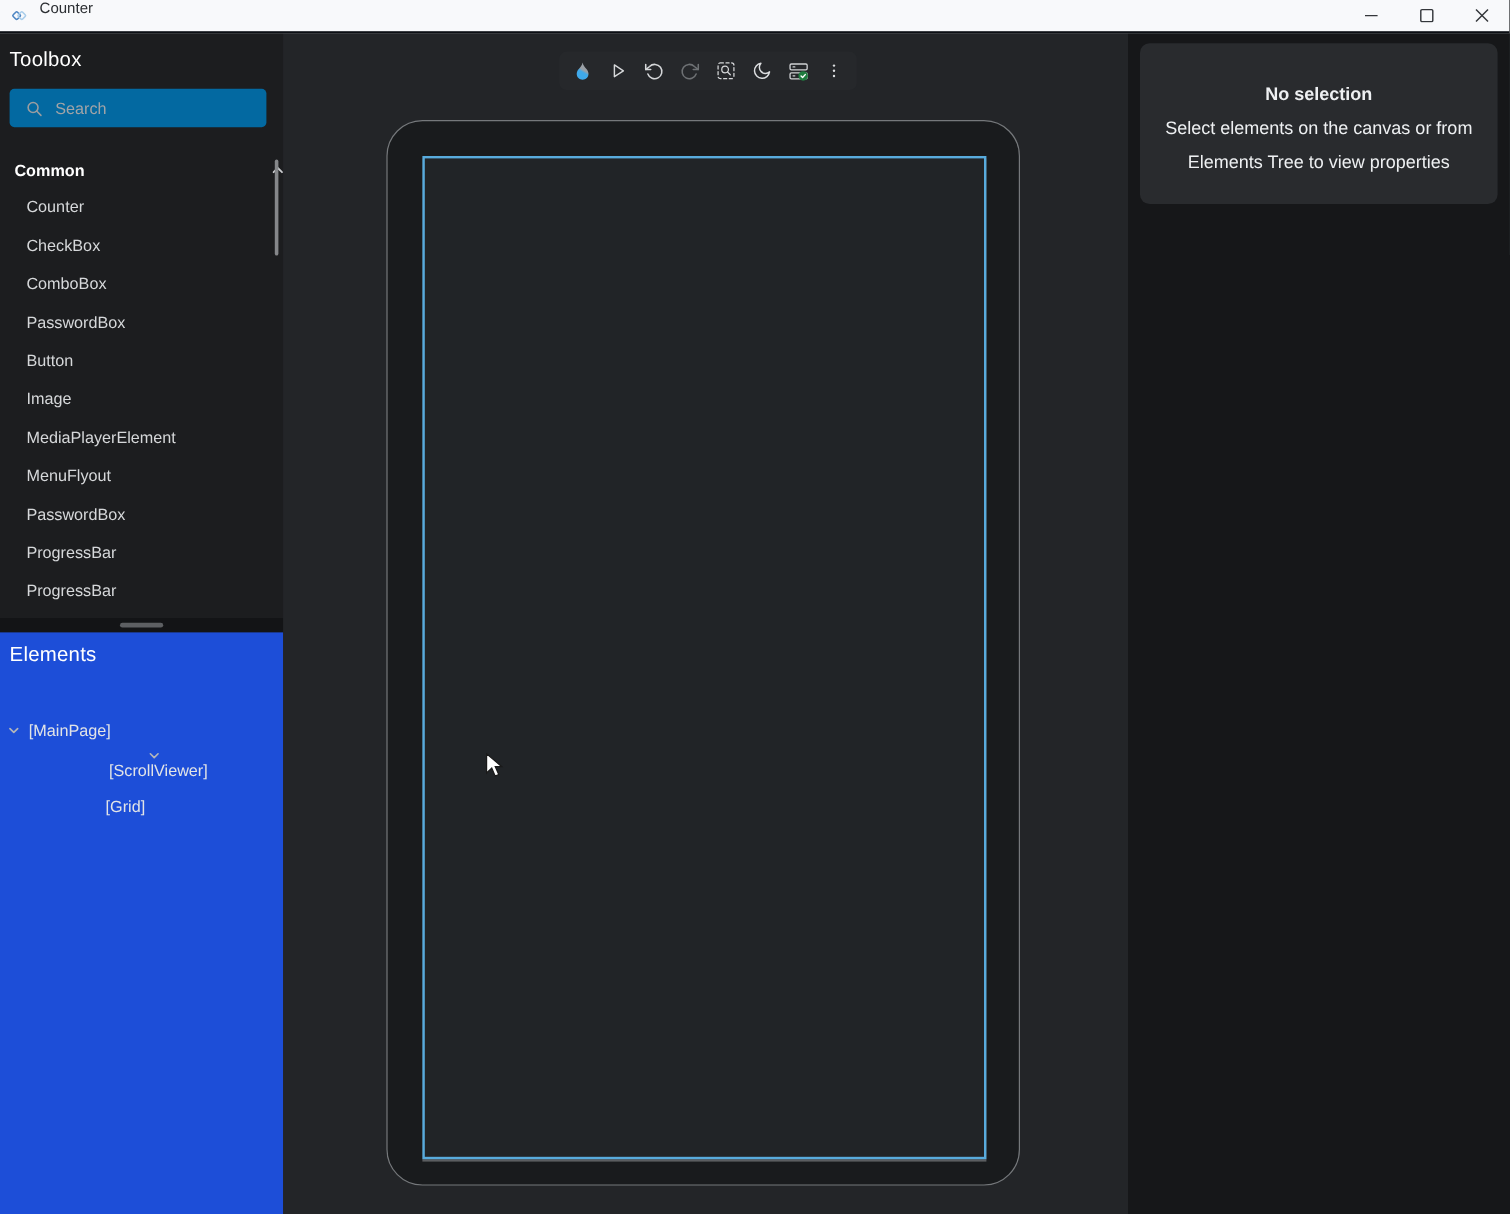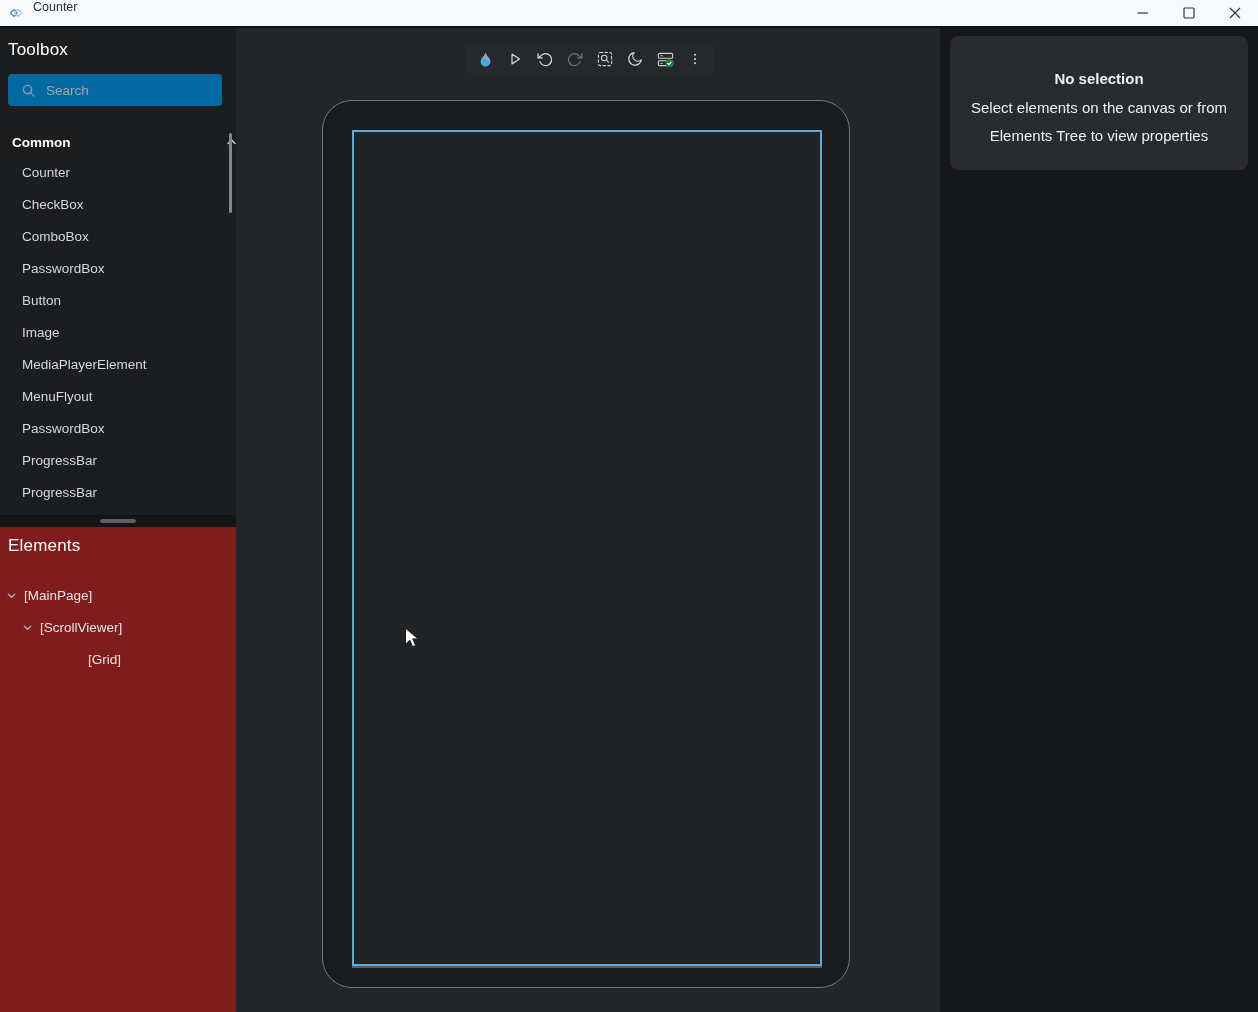--- a/index.html
+++ b/index.html
@@ -31,27 +31,27 @@
   .common-row .label { margin-left:12px; font-size:13.5px; font-weight:700; color:#ffffff; }
   .common-row .chev { margin-left:auto; margin-right:10px; display:flex; }
   .toolbox-list { position:absolute; top:128px; left:0; width:229px; }
   .toolbox-item { height:32px; display:flex; align-items:center; padding-left:22px;
     font-size:13.5px; color:#d6d8da; cursor:default; }
   .list-scrollbar { position:absolute; left:229px; top:105px; width:3px; height:80px;
     background:#85878a; border-radius:2px; }
   .panel-divider { position:absolute; top:487px; left:0; width:236px; height:12px; background:#131416; }
   .panel-divider .grip { position:absolute; top:4px; left:100px; width:36px; height:4px;
     border-radius:2px; background:#5d5f62; }
-  .elements-section { position:absolute; top:499px; left:0; width:236px; height:485px; background:#7f1d1d; }
+  .elements-section { position:absolute; top:499px; left:0; width:236px; height:485px; background:#1d4ed8; }
   .elements-title { top:9px; }
-  .tree { position:absolute; top:52px; left:0; width:236px; }
+  .tree { position:absolute; top:65px; left:0; width:236px; }
   .tree-row { height:32px; display:flex; align-items:center; font-size:13.5px; color:#e2e4e6; }
   .tree-row .expander { width:12px; display:flex; justify-content:center; }
   .tree-row.d0 { padding-left:5px; }  .tree-row.d0 .lbl { margin-left:7px; }
-  .tree-row.d1 { padding-left:21px; } .tree-row.d1 .lbl { margin-left:7px; }
+  .tree-row.d1 { padding-left:21px;flex-direction:column; } .tree-row.d1 .lbl { margin-left:7px; }
   .tree-row.d2 { padding-left:88px;text-align:center; }
 
   
   .canvas { position:absolute; left:236px; top:28px; width:704px; height:984px; background:#232528; }
   .design-toolbar { position:absolute; left:230px; top:15px; height:32px;
     background:#26282b; border-radius:6px; display:flex; align-items:center; padding:0 4px; }
   .tb-btn { width:30px; height:32px; display:flex; align-items:center; justify-content:center; }
   .tb-btn svg { display:block; }
   .phone { position:absolute; left:86px; top:72px; width:528px; height:888px;
     border:1px solid #75787b; border-radius:30px; background:#191b1d; }

